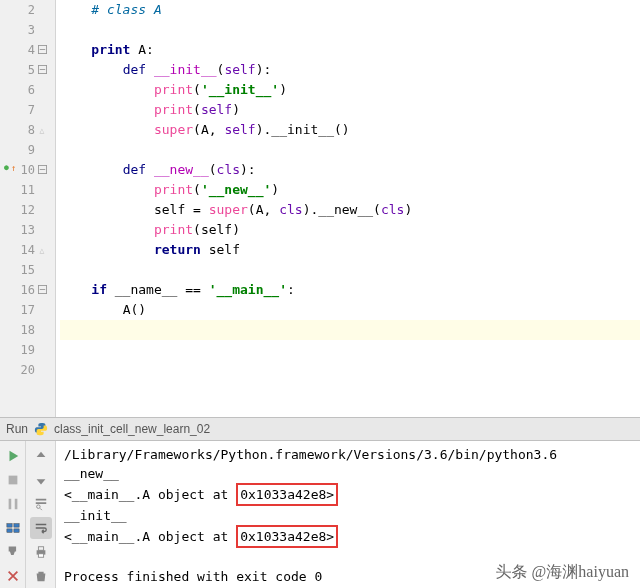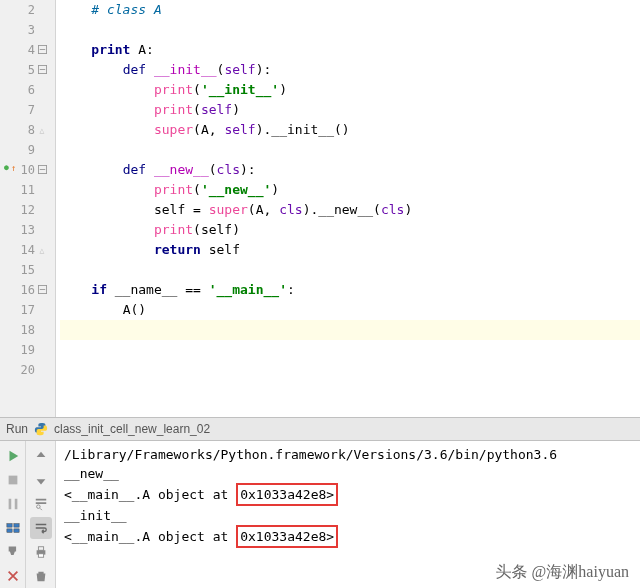--- a/index.html
+++ b/index.html
@@ -261,16 +261,17 @@
         </svg>
       </div>
   </div>
   <div class="console" id="console">
       <div class="console-line">/Library/Frameworks/Python.framework/Versions/3.6/bin/python3.6 </div>
       <div class="console-line">__new__</div>
       <div class="console-line">&lt;__main__.A object at <span class="addr-box">0x1033a42e8&gt;</span></div>
       <div class="console-line">__init__</div>
       <div class="console-line">&lt;__main__.A object at <span class="addr-box">0x1033a42e8&gt;</span></div>
       <div class="console-line">&nbsp;</div>
+      <div class="console-line">Process finished with exit code 0</div>
     </div>
 </div>
 
 <div class="watermark">头条 @海渊haiyuan</div>
 
 </body></html>

